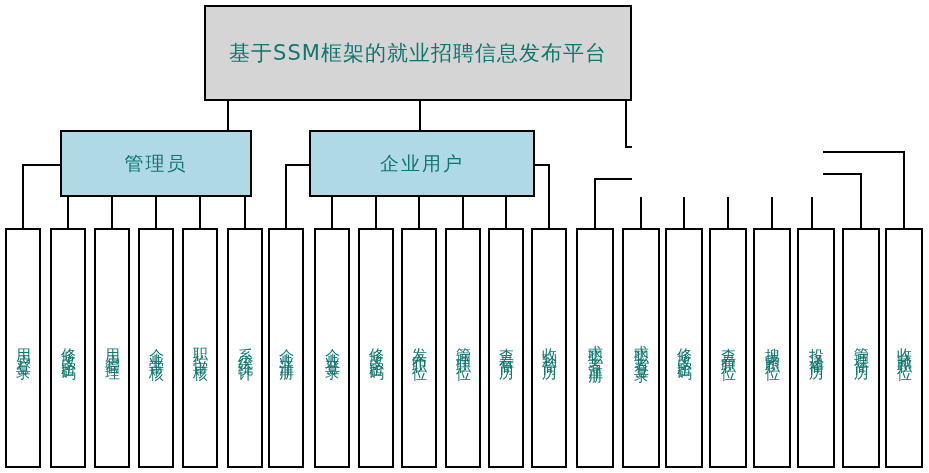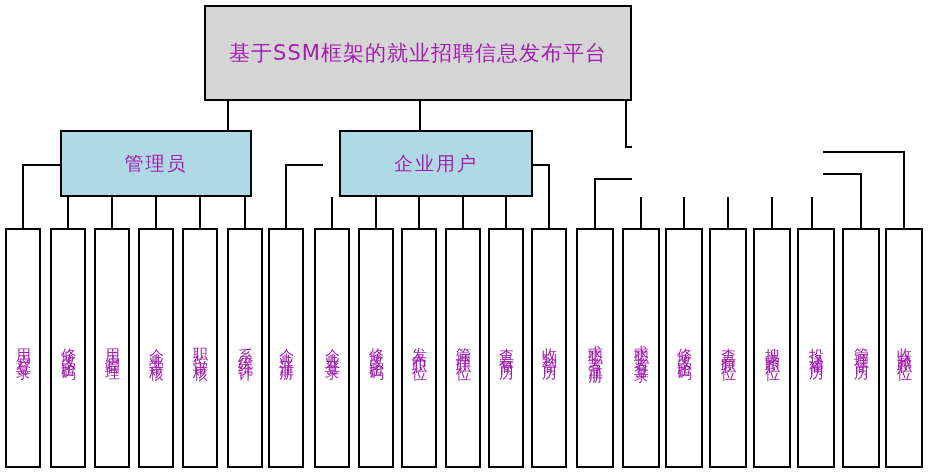--- a/index.html
+++ b/index.html
@@ -2,21 +2,21 @@
 <html><head>
 <meta charset="utf-8">
 <style>
   html, body { margin: 0; padding: 0; background: #ffffff; }
   #canvas {
     position: relative;
     width: 929px;
     height: 473px;
     background: #ffffff;
     font-family: "DejaVu Sans", "Liberation Sans", sans-serif;
-    color: #a21caf;
+    color: #0f766e;
     overflow: hidden;
   }
   #connectors {
     position: absolute;
     left: 0; top: 0;
     width: 929px; height: 473px;
   }
   .node {
     position: absolute;
     box-sizing: border-box;
@@ -34,21 +34,21 @@
     letter-spacing: 1px;
   }
   .branch-node {
     top: 130px;
     height: 67px;
     background: #b0d9e6;
     font-size: 19px;
     letter-spacing: 2px;
   }
   #branch-admin { left: 60px;  width: 192px; }
-  #branch-ent   { left: 339px; width: 194px; text-align: center; }
+  #branch-ent   { left: 309px; width: 226px; text-align: center; }
   #branch-js    { left: 632px; width: 191px; }
   .leaf-node {
     top: 228px;
     height: 240px;
     background: #ffffff;
     font-size: 15px;
     writing-mode: vertical-rl;
     text-orientation: upright;
     letter-spacing: 6px;
     line-height: 1;

